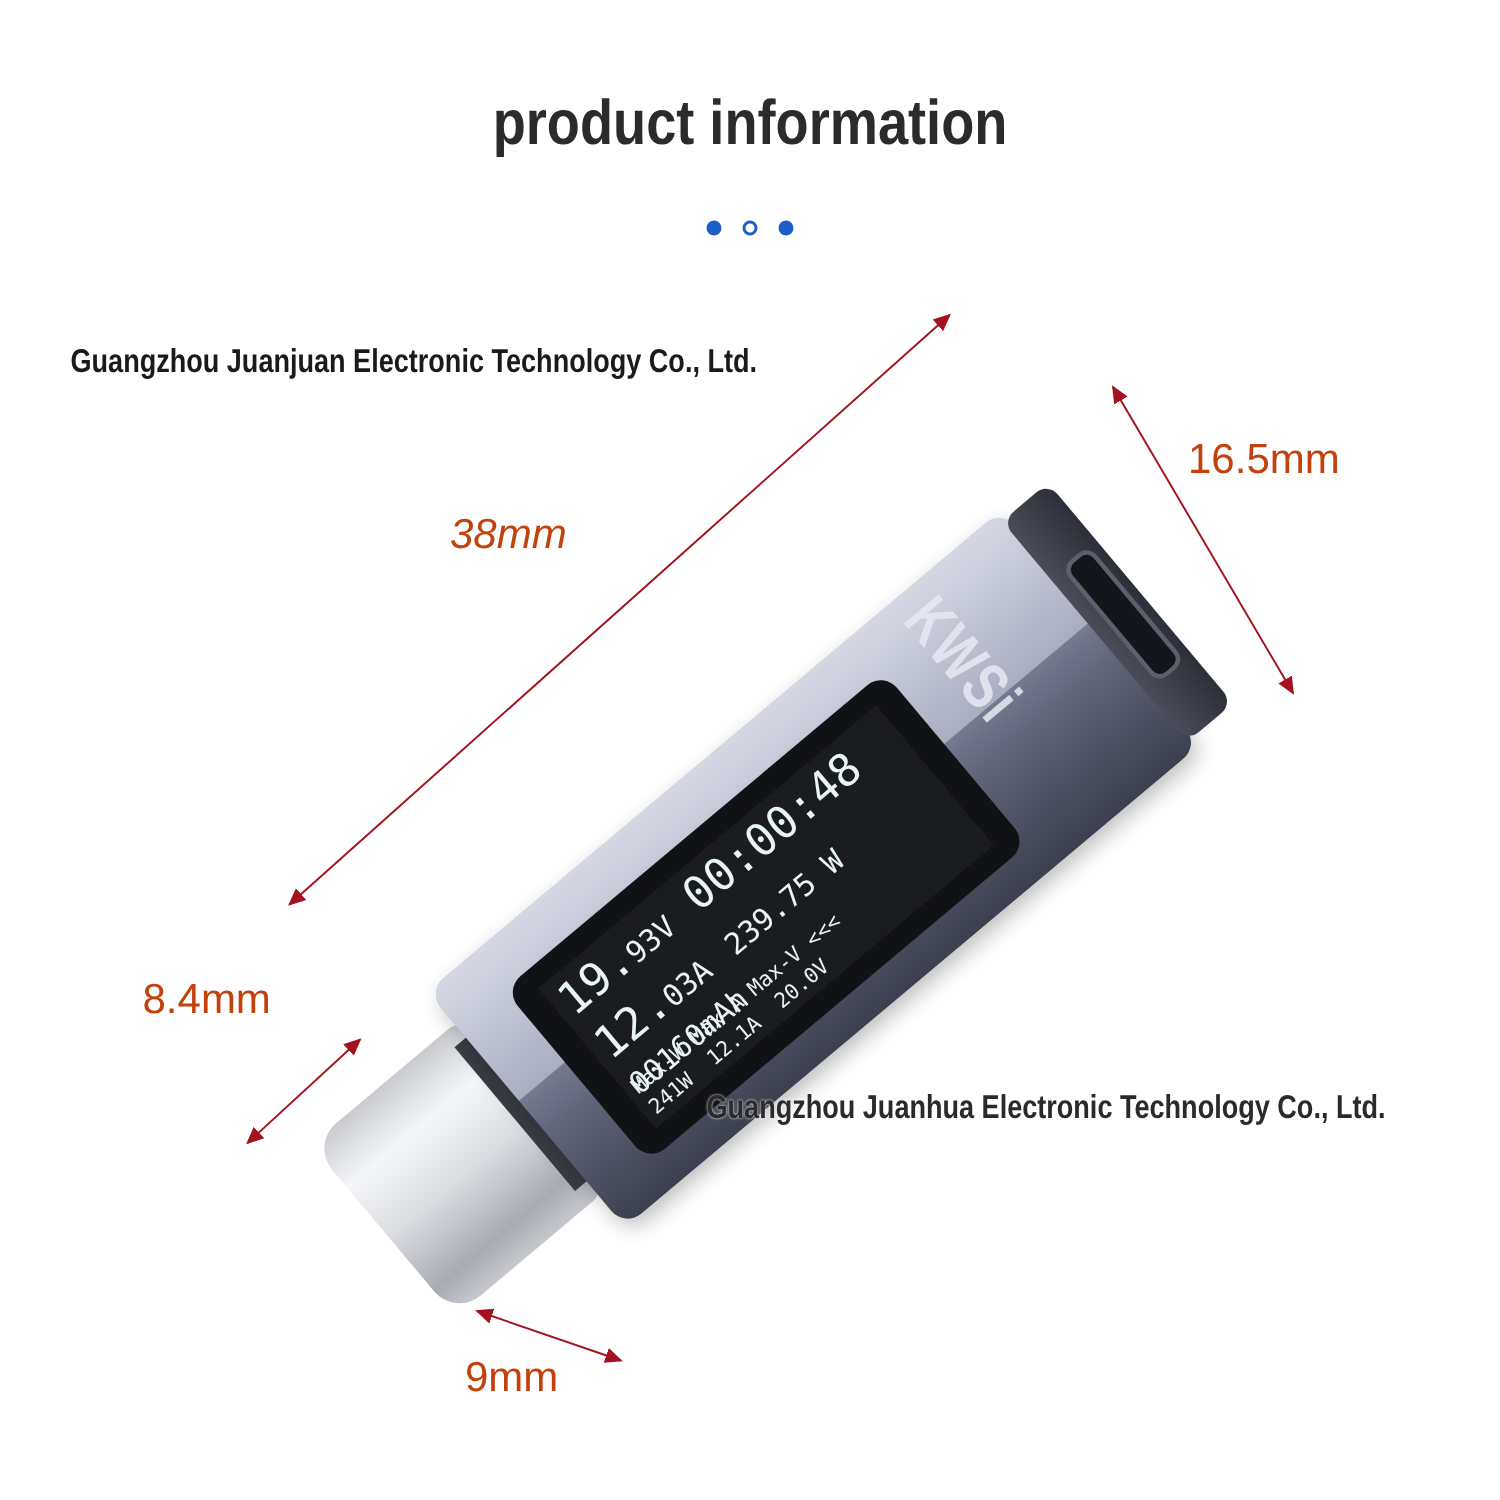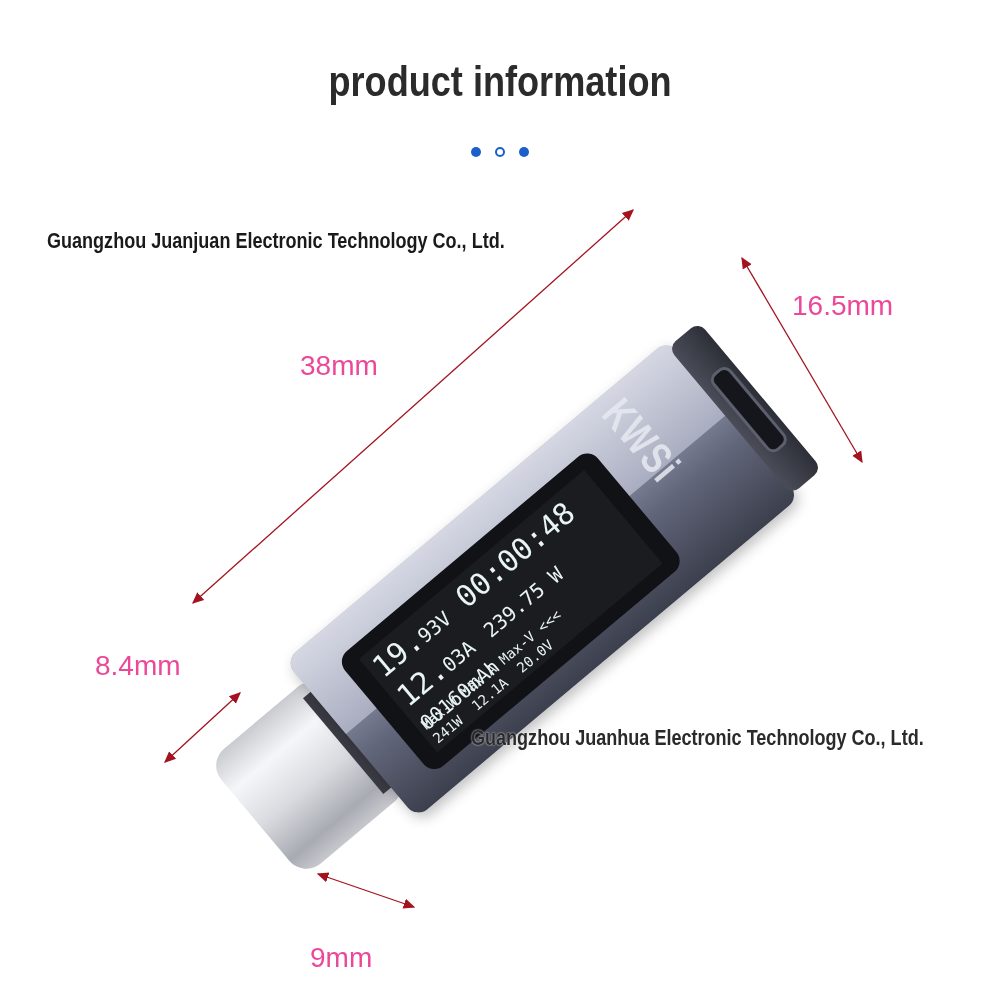--- a/index.html
+++ b/index.html
@@ -5,21 +5,21 @@
   html,body{margin:0;padding:0;background:#ffffff;}
   body{width:1000px;height:1000px;position:relative;overflow:hidden;font-family:"Liberation Sans",sans-serif;}
   .title{position:absolute;left:0;width:1000px;top:58px;text-align:center;font-family:"Liberation Sans",sans-serif;font-size:42px;font-weight:bold;color:#2b2b2b;letter-spacing:0px;transform:scaleX(0.86);transform-origin:center;}
   .dots{position:absolute;top:147px;left:0;width:1000px;display:flex;justify-content:center;gap:14px;}
   .dot{width:10px;height:10px;border-radius:50%;box-sizing:border-box;}
   .dot.filled{background:#1d5fc8;}
   .dot.hollow{border:2px solid #1d5fc8;background:#fff;}
   .watermark{position:absolute;font-family:"Liberation Sans",sans-serif;font-weight:bold;color:#1a1a1a;transform-origin:left center;white-space:nowrap;}
   .wm1{left:47px;top:228px;font-size:22px;transform:scaleX(0.82);}
   .wm2{left:471px;top:725px;font-size:22px;color:#2a2a2a;transform:scaleX(0.82);z-index:5;text-shadow:0 0 2px #fff;}
-  .dim{position:absolute;font-family:"Liberation Sans",sans-serif;font-size:28px;color:#ec4899;}
+  .dim{position:absolute;font-family:"Liberation Sans",sans-serif;font-size:28px;color:#c2410c;}
   svg.arrows{position:absolute;left:0;top:0;width:1000px;height:1000px;z-index:3;pointer-events:none;}
   
   .device{position:absolute;left:270px;top:470px;width:560px;height:205px;transform-origin:center;transform:rotate(-40deg);}
   .plug{position:absolute;left:-105px;top:28px;width:130px;height:150px;border-radius:22px 10px 10px 22px;
         background:linear-gradient(180deg,#c9cbd0 0%,#f5f6f8 25%,#d9dbe0 55%,#a8abb2 85%,#c6c8cd 100%);}
   .plug-neck{position:absolute;left:10px;top:40px;width:40px;height:125px;background:#3a3b44;}
   .body{position:absolute;left:20px;top:0;width:500px;height:205px;border-radius:14px;
         background:linear-gradient(180deg,#b8bccb 0%,#8e92a6 30%,#62667a 60%,#3c3f4d 100%);box-shadow:0 6px 14px rgba(0,0,0,.25);}
   .body-top{position:absolute;left:20px;top:0;width:500px;height:95px;border-radius:14px 14px 0 0;
         background:linear-gradient(180deg,#d5d8e3 0%,#a9adc0 100%);}
@@ -54,24 +54,24 @@
     <marker id="ah" markerWidth="10" markerHeight="10" refX="8" refY="5" orient="auto-start-reverse">
       <path d="M0,1 L9,5 L0,9 z" fill="#a3131f"></path>
     </marker>
   </defs>
   <line x1="193" y1="603" x2="633" y2="210" stroke="#a3131f" stroke-width="1.3" marker-start="url(#ah)" marker-end="url(#ah)"></line>
   <line x1="742" y1="258" x2="862" y2="462" stroke="#a3131f" stroke-width="1.3" marker-start="url(#ah)" marker-end="url(#ah)"></line>
   <line x1="165" y1="762" x2="240" y2="693" stroke="#a3131f" stroke-width="1.3" marker-start="url(#ah)" marker-end="url(#ah)"></line>
   <line x1="318" y1="874" x2="414" y2="907" stroke="#a3131f" stroke-width="1.3" marker-start="url(#ah)" marker-end="url(#ah)"></line>
 </svg>
 
-<div class="dim" style="left:300px;top:350px;">38mm</div>
+<div class="dim" style="left:300px;top:340px;font-style:italic;">38mm</div>
 <div class="dim" style="left:792px;top:290px;">16.5mm</div>
 <div class="dim" style="left:95px;top:650px;">8.4mm</div>
-<div class="dim" style="left:310px;top:902px;margin-top:40px;">9mm</div>
+<div class="dim" style="left:310px;top:902px;">9mm</div>
 
 <div class="device">
   <div class="plug"></div>
   <div class="plug-neck"></div>
   <div class="body"></div>
   <div class="body-top"></div>
   <div class="endcap"></div>
   <div class="port"></div>
   <div class="brand">KWSi</div>
   <div class="screen">

